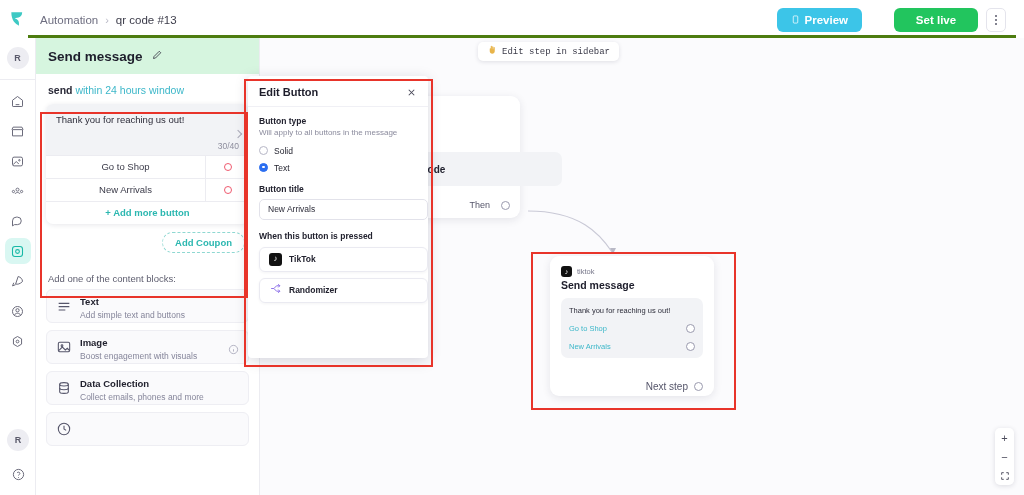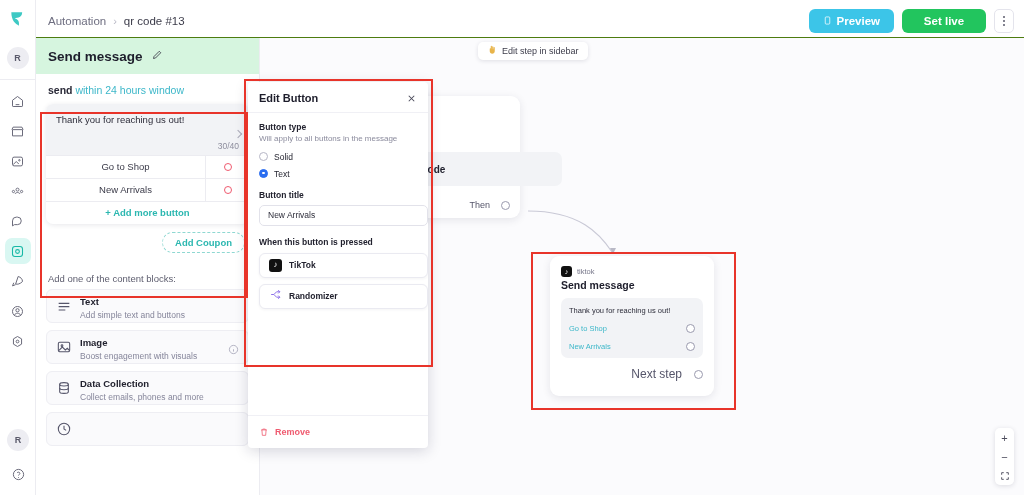--- a/index.html
+++ b/index.html
@@ -33,36 +33,36 @@
     width: 26px; height: 26px; border-radius: 7px;
     display: flex; align-items: center; justify-content: center;
     color: #6b6b7b;
   }
   .rail-ic.active { background: #d9f7f2; color: #17b8a6; }
   .rail-bottom { position: absolute; bottom: 8px; left: 0; width: 36px;
     display: flex; flex-direction: column; align-items: center; gap: 10px; }
 
   
   .topbar {
-    position: absolute; left: 36px; top: 0; width: 988px; height: 38px;
-    background: #ffffff; border-bottom: 1px solid #4d7c0f;
+    position: absolute; left: 28px; top: 0; width: 988px; height: 38px;
+    background: #ffffff; border-bottom: 3px solid #4d7c0f;
     display: flex; align-items: center; padding: 4px 10px 0 12px;
   }
   .crumb { font-size: 11.5px; color: #3c3c4a; }
   .crumb.muted { color: #6e6e80; }
   .crumb-sep { margin: 0 7px; color: #b9b9c6; font-size: 11px; }
   .topbar-right { margin-left: auto; display: flex; align-items: center; gap: 8px; }
   .btn {
     height: 24px; border-radius: 6px; border: none;
     font-size: 11.5px; font-weight: 700; color: #fff;
     display: flex; align-items: center; justify-content: center; gap: 5px;
     padding: 0 14px; cursor: pointer; white-space: nowrap;
   }
   .btn-preview { background: #3cc5e8; min-width: 74px; }
-  .btn-live { background: #22c55e; min-width: 84px; }
+  .btn-live { background: #22c55e; min-width: 84px; margin-left: 24px; }
   .kebab {
     width: 20px; height: 24px; border: 1px solid #e4e4ec; border-radius: 5px;
     background: #fff; display: flex; flex-direction: column; align-items: center;
     justify-content: center; gap: 2px; cursor: pointer;
   }
   .kebab i { width: 2px; height: 2px; background: #5a5a6b; border-radius: 50%; display: block; }
 
   
   .panel {
     position: absolute; left: 36px; top: 38px; width: 224px; height: 457px;
@@ -127,21 +127,21 @@
 
   
   .canvas {
     position: absolute; left: 260px; top: 38px; width: 764px; height: 457px;
     background: #fbfbfd; overflow: hidden;
   }
   .tooltip-chip {
     position: absolute; left: 218px; top: 4px;
     background: #ffffff; border-radius: 5px; padding: 3px 9px;
     box-shadow: 0 1px 4px rgba(30,30,60,.13);
-    font-size: 9px; color: #3c3c4a; display: flex; align-items: center; gap: 5px;
+    font-size: 9px; color: #3c3c4a; display: flex; align-items: center; gap: 5px; font-family: Liberation Mono, monospace;
   }
   .node {
     position: absolute; background: #ffffff; border-radius: 9px;
     box-shadow: 0 2px 9px rgba(30,30,60,.10);
   }
   .node-a { left: 138px; top: 58px; width: 122px; height: 122px; }
   .node-a-inner {
     position: absolute; left: 14px; top: 56px; width: 150px; height: 34px;
     background: #f2f3f6; border-radius: 7px; font-size: 10px; font-weight: 700;
     color: #22222f; display: flex; align-items: center; padding-left: 10px;
@@ -163,27 +163,27 @@
   .node-b-title { font-size: 10.5px; font-weight: 700; color: #1d1d2b; margin-top: 2px; }
   .node-b-bubble {
     margin-top: 7px; background: #f2f3f6; border-radius: 7px; padding: 8px 8px 7px 8px;
   }
   .node-b-msg { font-size: 7.5px; color: #2d2d3a; }
   .node-b-row {
     display: flex; align-items: center; justify-content: space-between;
     margin-top: 9px; font-size: 7.5px; color: #3cb7c9;
   }
   .node-b-next {
-    display: flex; align-items: center; justify-content: flex-end; gap: 12px;
-    margin-top: 9px; font-size: 12px; color: #55556a;
+    display: flex; align-items: center; justify-content: flex-end; gap: 6px;
+    margin-top: 23px; font-size: 10px; color: #55556a;
   }
 
   
   .popover {
-    position: absolute; left: 248px; top: 82px; width: 180px; height: 366px;
+    position: absolute; left: 248px; top: 76px; width: 180px; height: 282px;
     background: #ffffff; border-radius: 4px;
     box-shadow: 0 3px 14px rgba(25,25,60,.17);
     display: flex; flex-direction: column; overflow: hidden;
   }
   .pop-head {
     display: flex; align-items: center; padding: 10px 11px 8px 11px;
     border-bottom: 1px solid #f0f0f5;
   }
   .pop-title { font-size: 11px; font-weight: 700; color: #1d1d2b; }
   .pop-close { margin-left: auto; color: #4a4a5a; cursor: pointer; line-height: 0; }
@@ -532,27 +532,19 @@
       <div class="action-card">
         <span>
           <svg width="13" height="13" viewBox="0 0 24 24" fill="none" stroke="#8b6ee8" stroke-width="1.8">
               <path d="M4 12h5l5-5h6M14 17h6M9 12l5 5"></path>
               <path d="M17 4l3 3-3 3M17 14l3 3-3 3"></path>
             </svg>
         </span>
         <span class="action-name">Randomizer</span>
       </div>
     </div>
-    <div class="pop-foot">
-      <span>
-        <svg width="10" height="10" viewBox="0 0 24 24" fill="none" stroke="#ef5a6f" stroke-width="1.9">
-            <path d="M5 7h14M9 7V5h6v2M7 7l1 13h8l1-13"></path>
-          </svg>
-      </span>
-      <span class="remove-txt">Remove</span>
-    </div>
   </div>
 
   <div class="annot annot-left"></div>
   <div class="annot annot-pop"></div>
   <div class="annot annot-node"></div>
 
 </div>
 
 </body></html>

